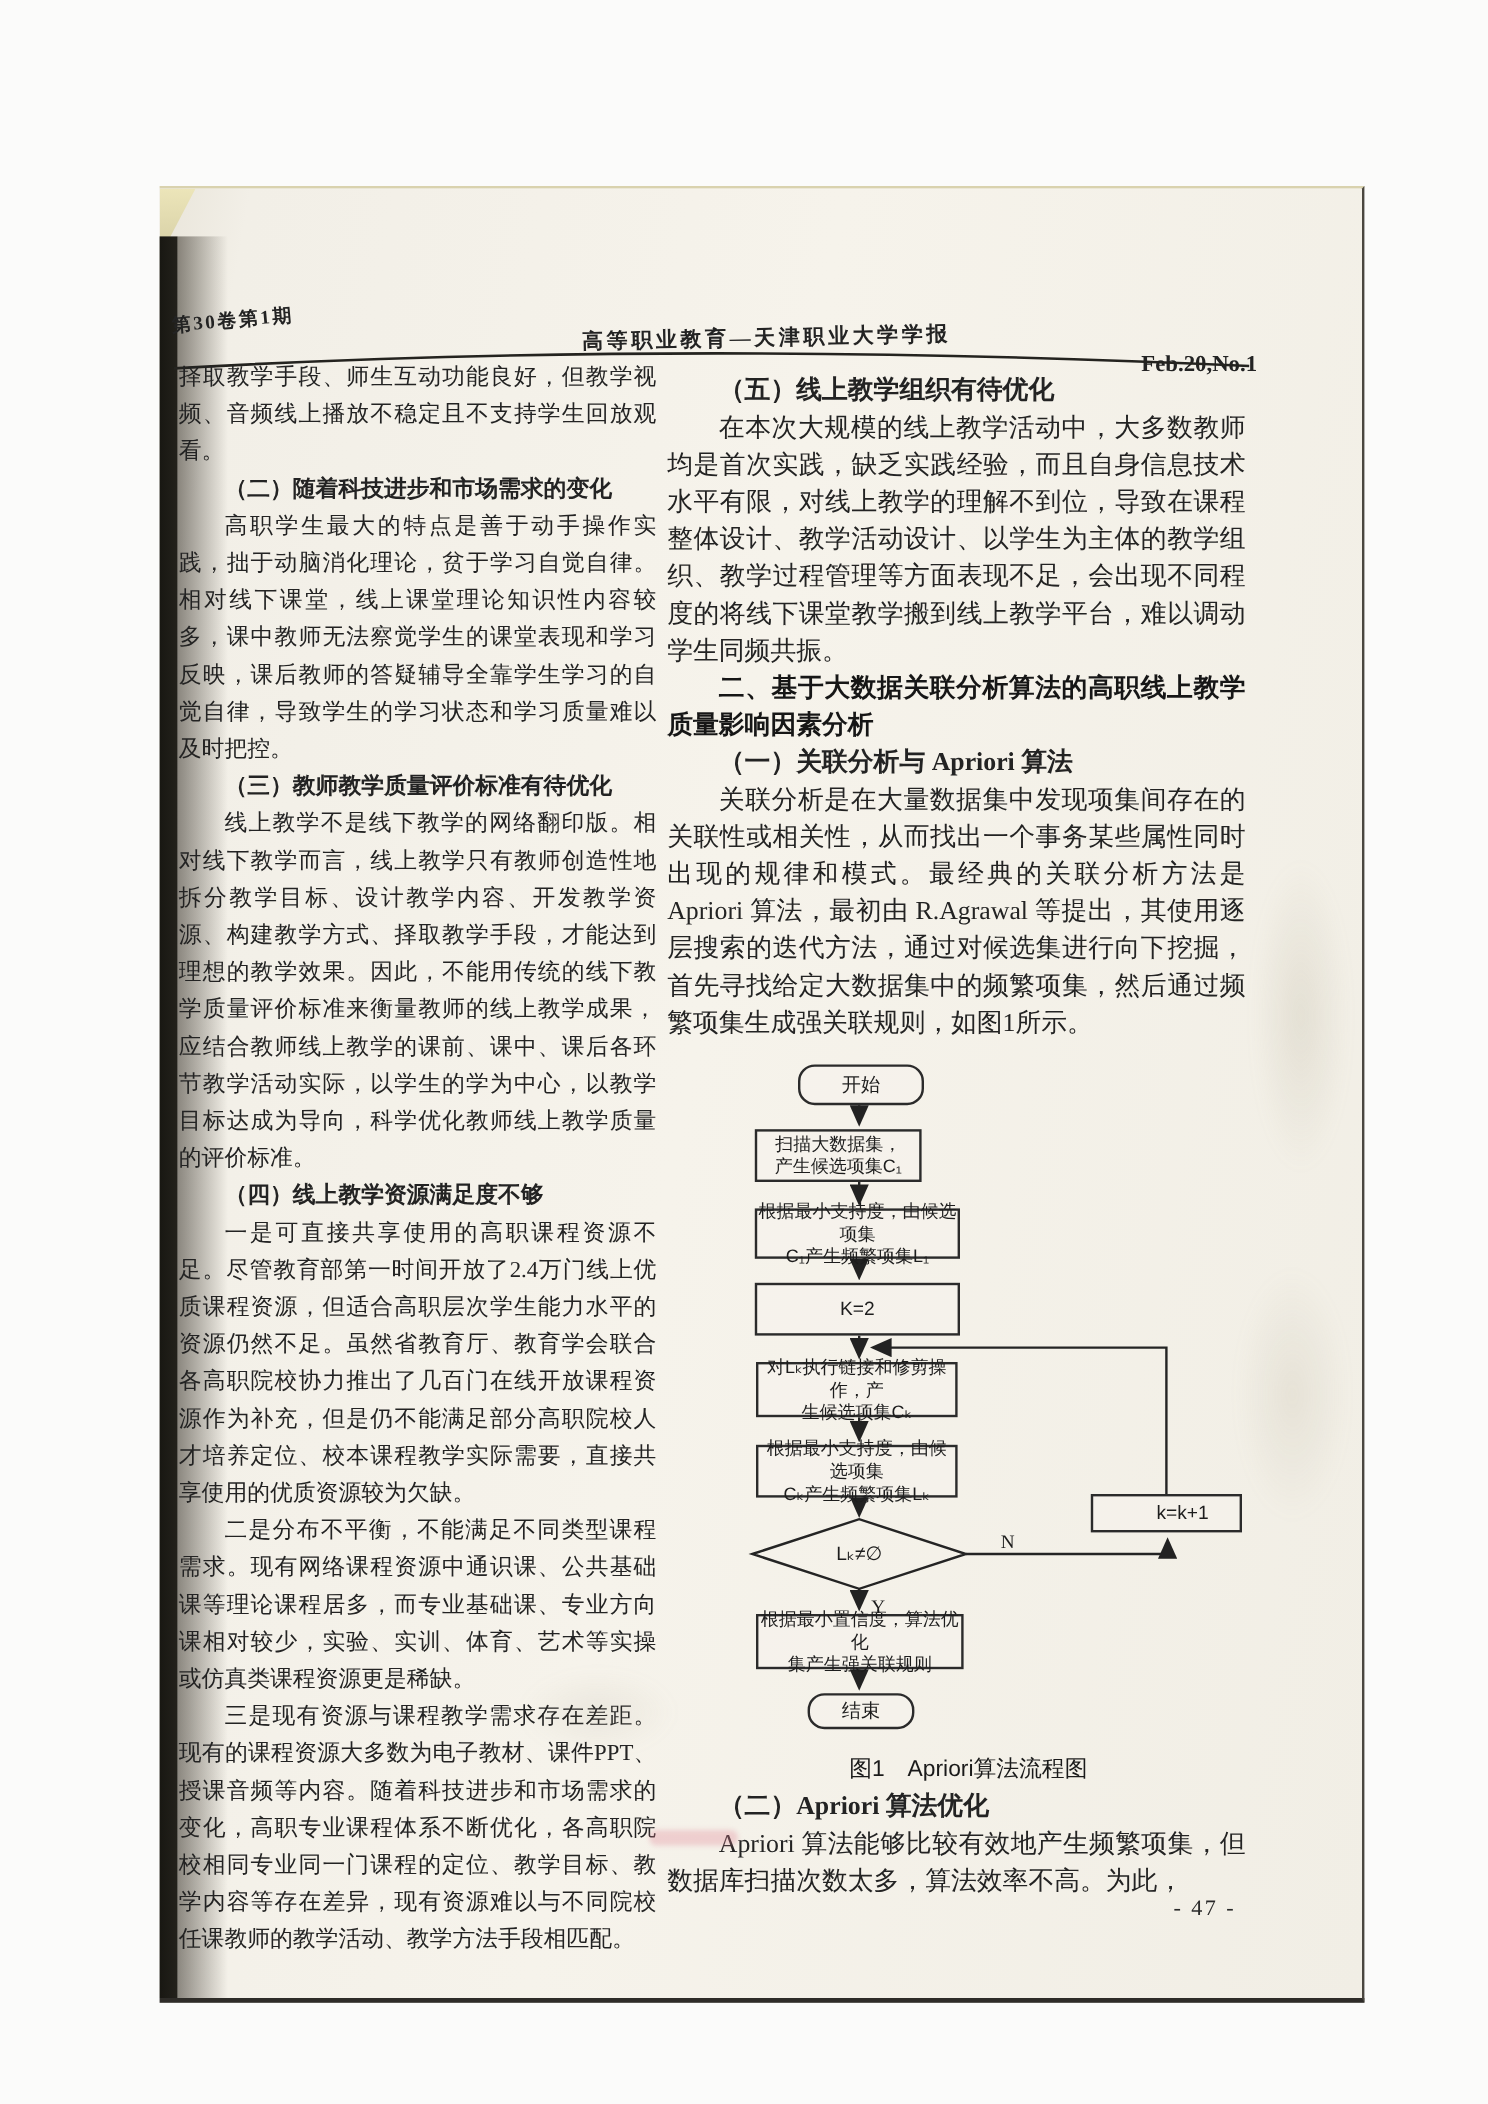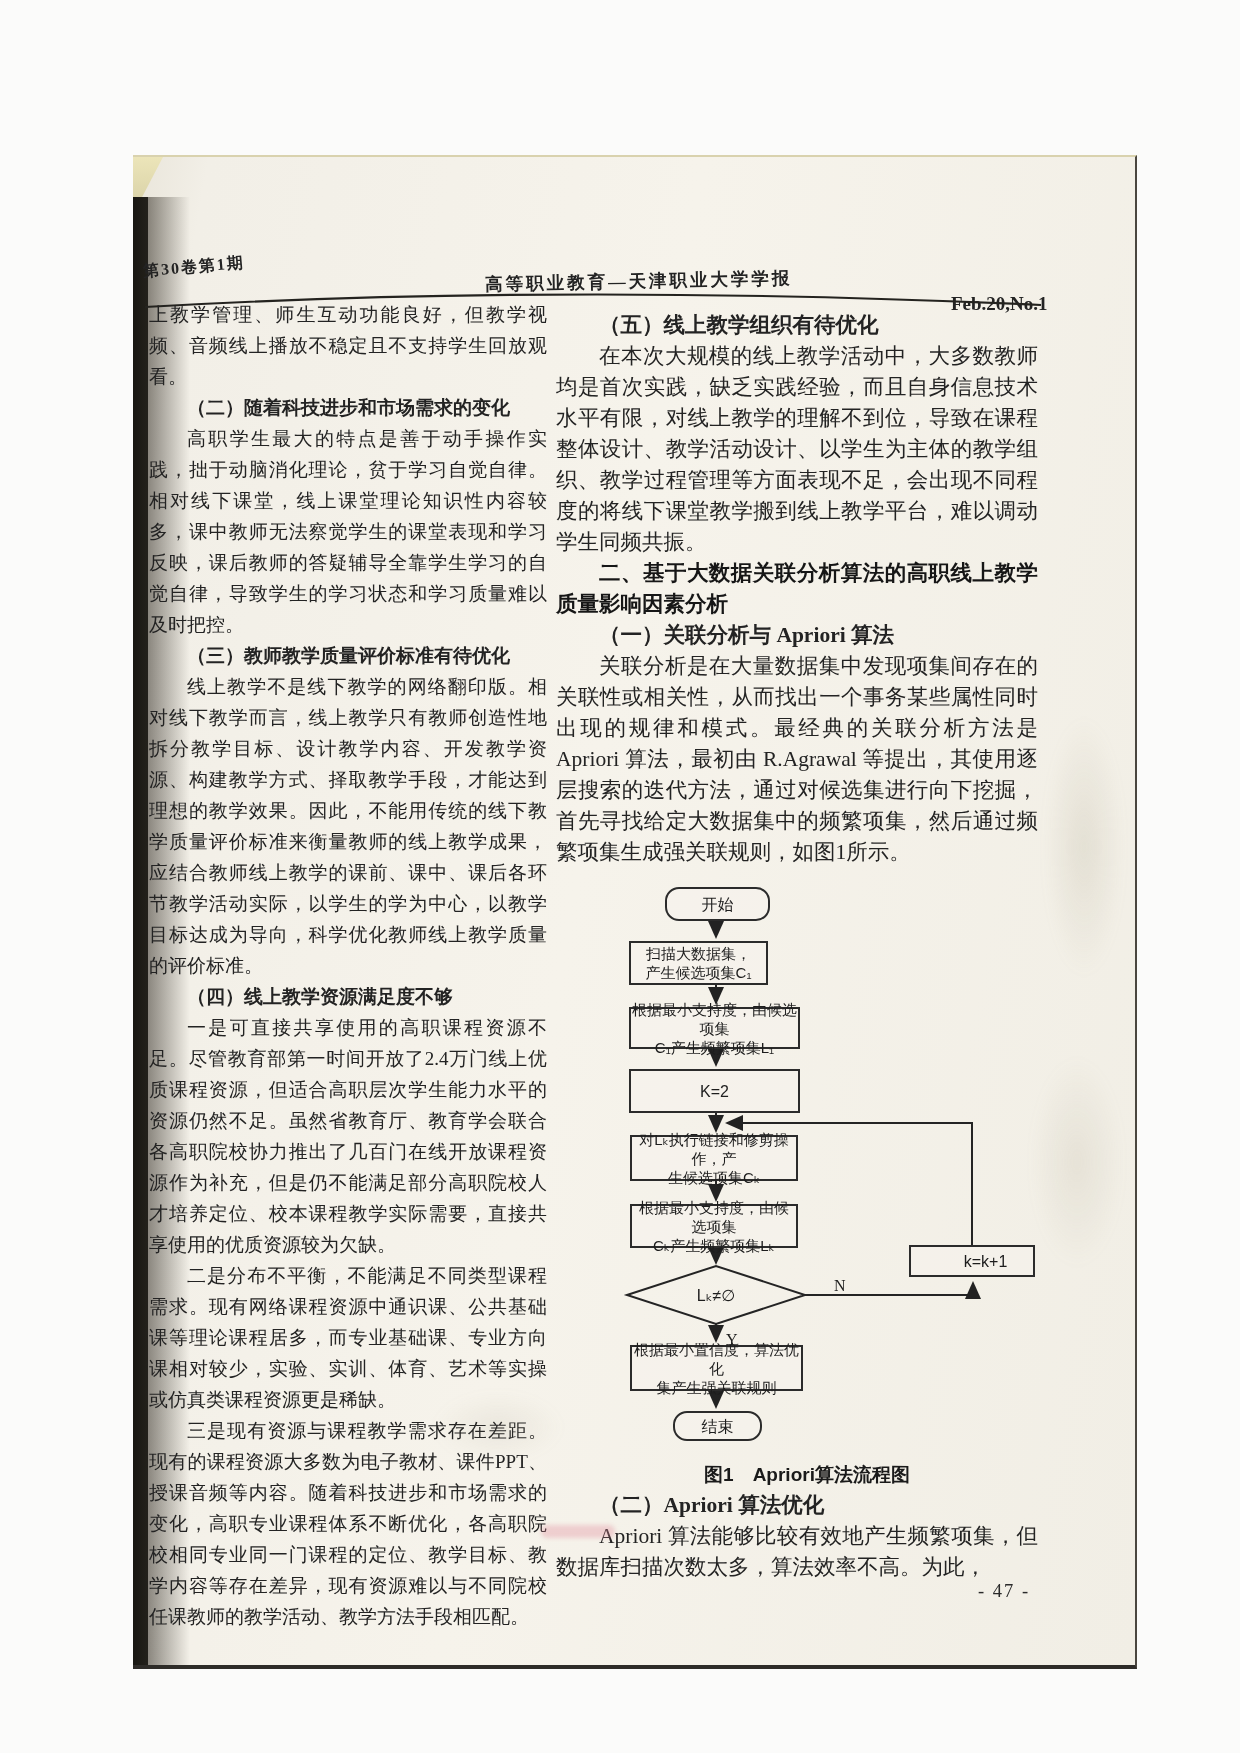--- a/index.html
+++ b/index.html
@@ -36,21 +36,21 @@
   .fc-svg{position:absolute;left:0;top:0;}
   .fc-box{position:absolute;border:2px solid #2b2b2b;box-sizing:border-box;
       display:flex;align-items:center;justify-content:center;text-align:center;
       white-space:pre-line;font-size:15px;line-height:19px;color:#1d1d1d;
       background:rgba(246,243,236,0.55);text-indent:0;}
   .fc-round{border-radius:14px;font-size:16px;}
   .fc-label{position:absolute;font-size:16px;color:#1d1d1d;
       font-family:"Liberation Serif","DejaVu Serif",serif;}
   .fc-diamond-text{position:absolute;left:39px;top:407px;width:178px;height:28px;
       display:flex;align-items:center;justify-content:center;font-size:16px;color:#1d1d1d;}
-  .caption{width:470px;margin:10px 0 0 16px;text-align:center;font-weight:bold;font-size:19px;
+  .caption{width:470px;margin:10px 0 0 16px;text-align:center;font-weight:normal;font-size:19px;
       font-family:"Liberation Sans","DejaVu Sans",sans-serif;color:#1a1a1a;}
   .after-fig{margin-top:8px;}
   .page-num{position:absolute;left:845px;top:1424px;font-size:18.5px;letter-spacing:2px;color:#2a2a2a;}
   .smudge{position:absolute;pointer-events:none;border-radius:50%;}
   .sm1{left:912px;top:560px;width:78px;height:260px;filter:blur(6px);
        background:radial-gradient(closest-side,rgba(150,140,110,0.16),rgba(150,140,110,0));}
   .sm2{left:898px;top:900px;width:92px;height:210px;filter:blur(6px);
        background:radial-gradient(closest-side,rgba(150,140,110,0.13),rgba(150,140,110,0));}
   .sm3{left:300px;top:1235px;width:130px;height:70px;filter:blur(6px);
        background:radial-gradient(closest-side,rgba(140,130,105,0.10),rgba(140,130,105,0));}
@@ -68,21 +68,21 @@
     <div class="spine-fade"></div>
 
     <div class="hdr-vol">第30卷第1期</div>
     <div class="hdr-title">高等职业教育—天津职业大学学报</div>
     <div class="hdr-date">Feb.20,No.1</div>
     <svg class="hdr-rule" viewBox="0 0 1004 170">
       <path d="M 12,150 Q 430,126 908,148" fill="none" stroke="#24231f" stroke-width="2.2"></path>
     </svg>
 
     <div class="col col-left">
-      <p class="cont">上教学管理、师生互动功能良好，但教学视频、音频线上播放不稳定且不支持学生回放观看。</p>
+      <p class="cont">择取教学手段、师生互动功能良好，但教学视频、音频线上播放不稳定且不支持学生回放观看。</p>
       <p class="kai">（二）随着科技进步和市场需求的变化</p>
       <p class="body">高职学生最大的特点是善于动手操作实践，拙于动脑消化理论，贫于学习自觉自律。相对线下课堂，线上课堂理论知识性内容较多，课中教师无法察觉学生的课堂表现和学习反映，课后教师的答疑辅导全靠学生学习的自觉自律，导致学生的学习状态和学习质量难以及时把控。</p>
       <p class="kai">（三）教师教学质量评价标准有待优化</p>
       <p class="body">线上教学不是线下教学的网络翻印版。相对线下教学而言，线上教学只有教师创造性地拆分教学目标、设计教学内容、开发教学资源、构建教学方式、择取教学手段，才能达到理想的教学效果。因此，不能用传统的线下教学质量评价标准来衡量教师的线上教学成果，应结合教师线上教学的课前、课中、课后各环节教学活动实际，以学生的学为中心，以教学目标达成为导向，科学优化教师线上教学质量的评价标准。</p>
       <p class="kai">（四）线上教学资源满足度不够</p>
       <p class="body">一是可直接共享使用的高职课程资源不足。尽管教育部第一时间开放了2.4万门线上优质课程资源，但适合高职层次学生能力水平的资源仍然不足。虽然省教育厅、教育学会联合各高职院校协力推出了几百门在线开放课程资源作为补充，但是仍不能满足部分高职院校人才培养定位、校本课程教学实际需要，直接共享使用的优质资源较为欠缺。</p>
       <p class="body">二是分布不平衡，不能满足不同类型课程需求。现有网络课程资源中通识课、公共基础课等理论课程居多，而专业基础课、专业方向课相对较少，实验、实训、体育、艺术等实操或仿真类课程资源更是稀缺。</p>
       <p class="body">三是现有资源与课程教学需求存在差距。现有的课程资源大多数为电子教材、课件PPT、授课音频等内容。随着科技进步和市场需求的变化，高职专业课程体系不断优化，各高职院校相同专业同一门课程的定位、教学目标、教学内容等存在差异，现有资源难以与不同院校任课教师的教学活动、教学方法手段相匹配。</p>
     </div>
 

